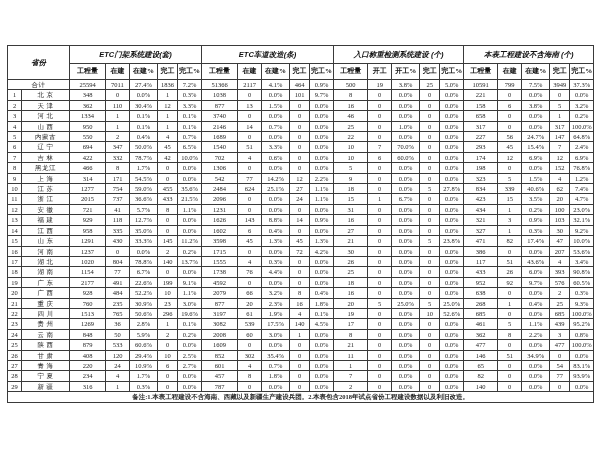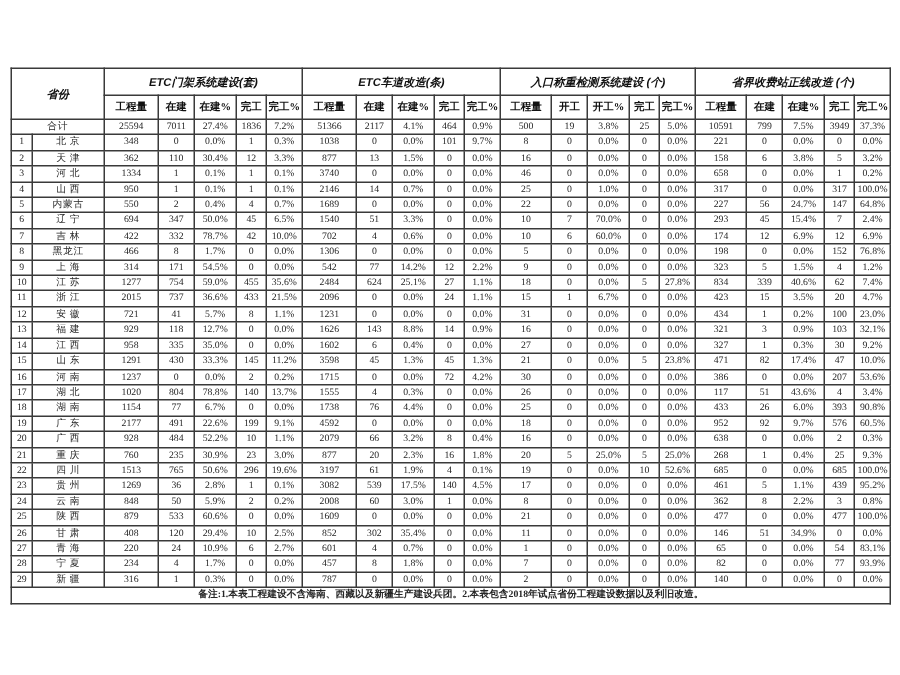--- a/index.html
+++ b/index.html
@@ -68,21 +68,21 @@
         <col style="width: 28px;">
         <col style="width: 20px;">
         <col style="width: 24px;">
       </colgroup>
     <thead>
       <tr class="group-row">
         <th class="province-head" colspan="2" rowspan="2">省份</th>
         <th colspan="5">ETC门架系统建设(套)</th>
         <th colspan="5">ETC车道改造(条)</th>
         <th colspan="5">入口称重检测系统建设 (个)</th>
-        <th colspan="5">省界收费站正线改造 (个)</th>
+        <th colspan="5">本表工程建设不含海南 (个)</th>
       </tr>
       <tr class="sub-row" id="sub-header-row">
           <th>工程量</th>
           <th>在建</th>
           <th>在建%</th>
           <th>完工</th>
           <th>完工%</th>
           <th>工程量</th>
           <th>在建</th>
           <th>在建%</th>

